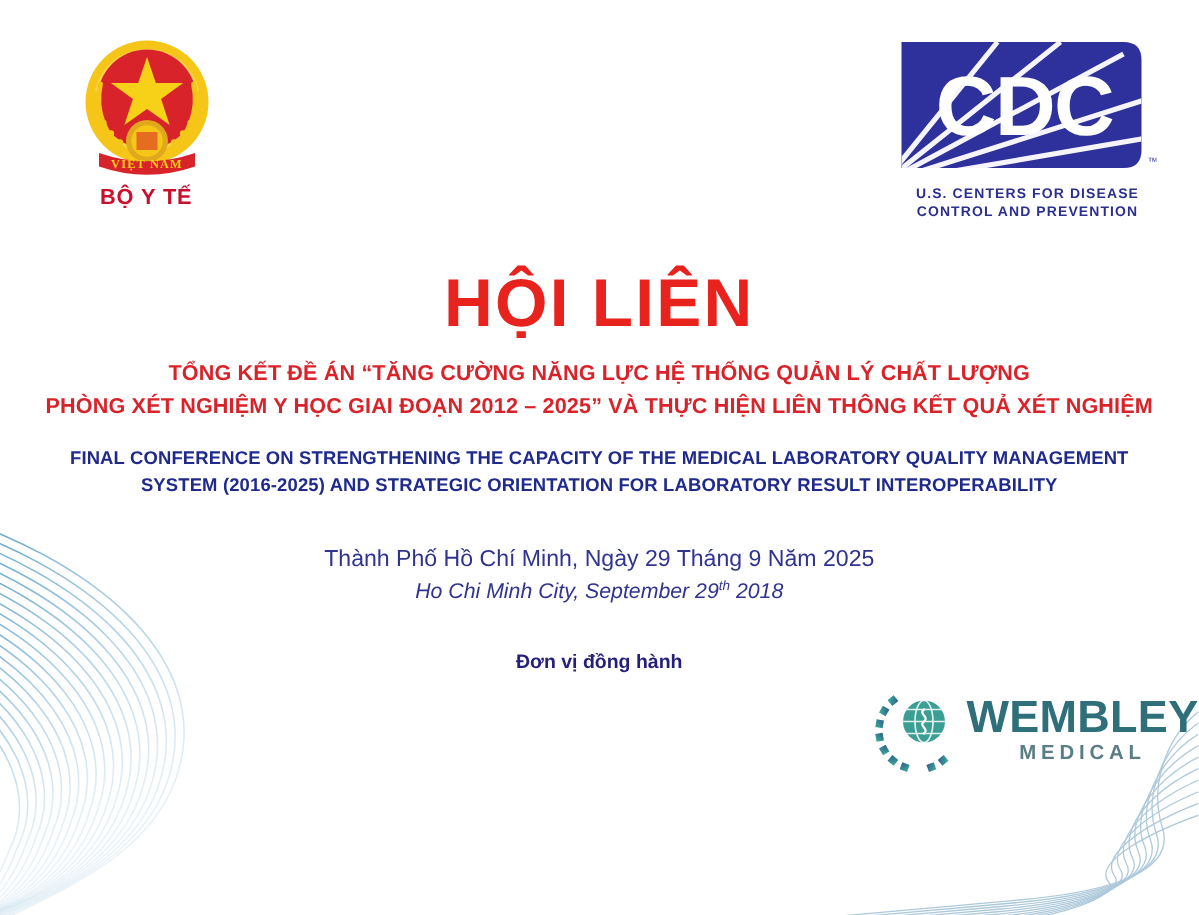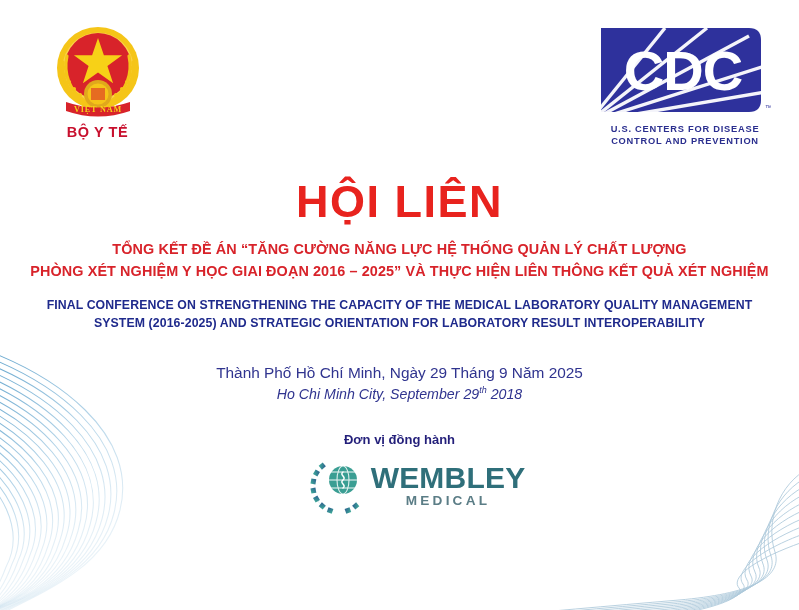--- a/index.html
+++ b/index.html
@@ -149,21 +149,21 @@
     margin-top: 28px;
     font-size: 13px;
     font-weight: bold;
     color: #231f7a;
   }
 
   #sponsor-logo {
     margin-top: 10px;
     display: flex;
     align-items: center;
-    justify-content: center;
+    justify-content: flex-end;
     gap: 3px;
     padding-left: 36px;
   }
   #wembley-wordmark {
     text-align: left;
     line-height: 1;
   }
   #wembley-name {
     display: block;
     font-size: 30px;
@@ -304,21 +304,21 @@
     </div>
 
   </div>
 
   <div id="content">
 
     <div id="main-title">HỘI LIÊN</div>
 
     <div id="vn-subtitle">
       <span>TỔNG KẾT ĐỀ ÁN “TĂNG CƯỜNG NĂNG LỰC HỆ THỐNG QUẢN LÝ CHẤT LƯỢNG</span>
-      <span id="vn-subtitle-l2">PHÒNG XÉT NGHIỆM Y HỌC GIAI ĐOẠN 2016 – 2025” VÀ THỰC HIỆN LIÊN THÔNG KẾT QUẢ XÉT NGHIỆM</span>
+      <span id="vn-subtitle-l2">PHÒNG XÉT NGHIỆM Y HỌC GIAI ĐOẠN 2012 – 2025” VÀ THỰC HIỆN LIÊN THÔNG KẾT QUẢ XÉT NGHIỆM</span>
     </div>
 
     <div id="en-subtitle">
       <span>FINAL CONFERENCE ON STRENGTHENING THE CAPACITY OF THE MEDICAL LABORATORY QUALITY MANAGEMENT</span>
       <span id="en-subtitle-l2">SYSTEM (2016-2025) AND STRATEGIC ORIENTATION FOR LABORATORY RESULT INTEROPERABILITY</span>
     </div>
 
     <div id="date-block">
       <div id="date-vn">Thành Phố Hồ Chí Minh, Ngày 29 Tháng 9 Năm 2025</div>
       <div id="date-en"><span>Ho Chi Minh City, September 29</span><span id="date-en-sup">th</span><span> 2018</span></div>

